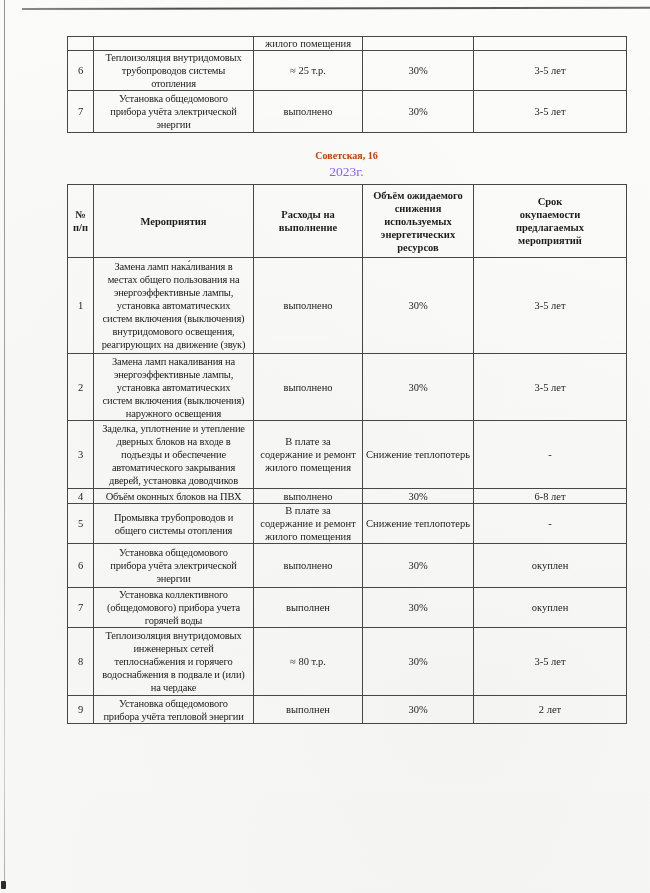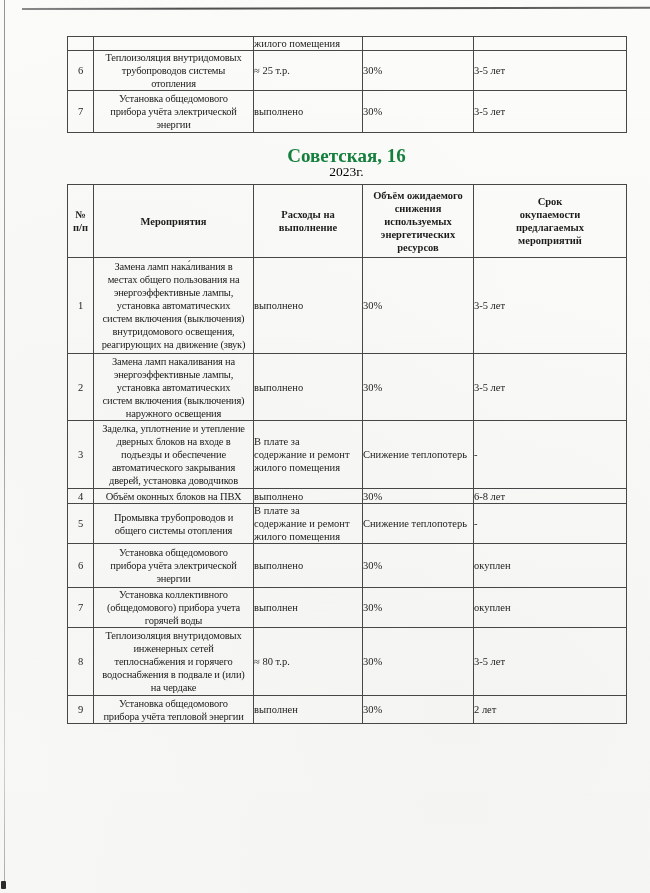--- a/index.html
+++ b/index.html
@@ -26,27 +26,27 @@
   #carryover-table{left:67px;top:36px;}
   #main-table{left:67px;top:184px;}
   .doc td,.doc th{
     border:1px solid #474747;
     font-size:10.5px;line-height:13px;font-weight:normal;
     vertical-align:middle;padding:0;overflow:hidden;
   }
   .doc th{font-weight:bold;text-align:center;white-space:pre-line;padding:1px 2px;}
   .c-num{text-align:center;}
   .c-measure{text-align:center;padding:1px 2px 1px 5px;white-space:pre-line;letter-spacing:-0.2px;}
-  .c-left{text-align:left;padding:1px 2px 1px 5px;white-space:pre-line;}
-  .c-center{white-space:pre-line;padding:1px 2px;}
+  .c-left{text-align:center;padding:1px 2px 1px 5px;white-space:pre-line;}
+  .c-center{text-align:center;white-space:pre-line;padding:1px 2px;}
 
   
   #title-block{position:absolute;left:67px;top:148px;width:559px;text-align:center;}
-  .title-address{font-weight:bold;font-size:19px;line-height:16px;color:#15803d;}
-  .title-year{font-size:13.5px;line-height:15px;color:#000000;}
+  .title-address{font-weight:bold;font-size:10px;line-height:16px;color:#c2410c;}
+  .title-year{font-size:13.5px;line-height:15px;color:#8b5cf6;}
 </style>
 </head>
 <body>
 
 <div class="top-line"></div>
 <div class="left-line"></div>
 <div class="corner-mark"></div>
 
 <table class="doc" id="carryover-table">
   <colgroup>

